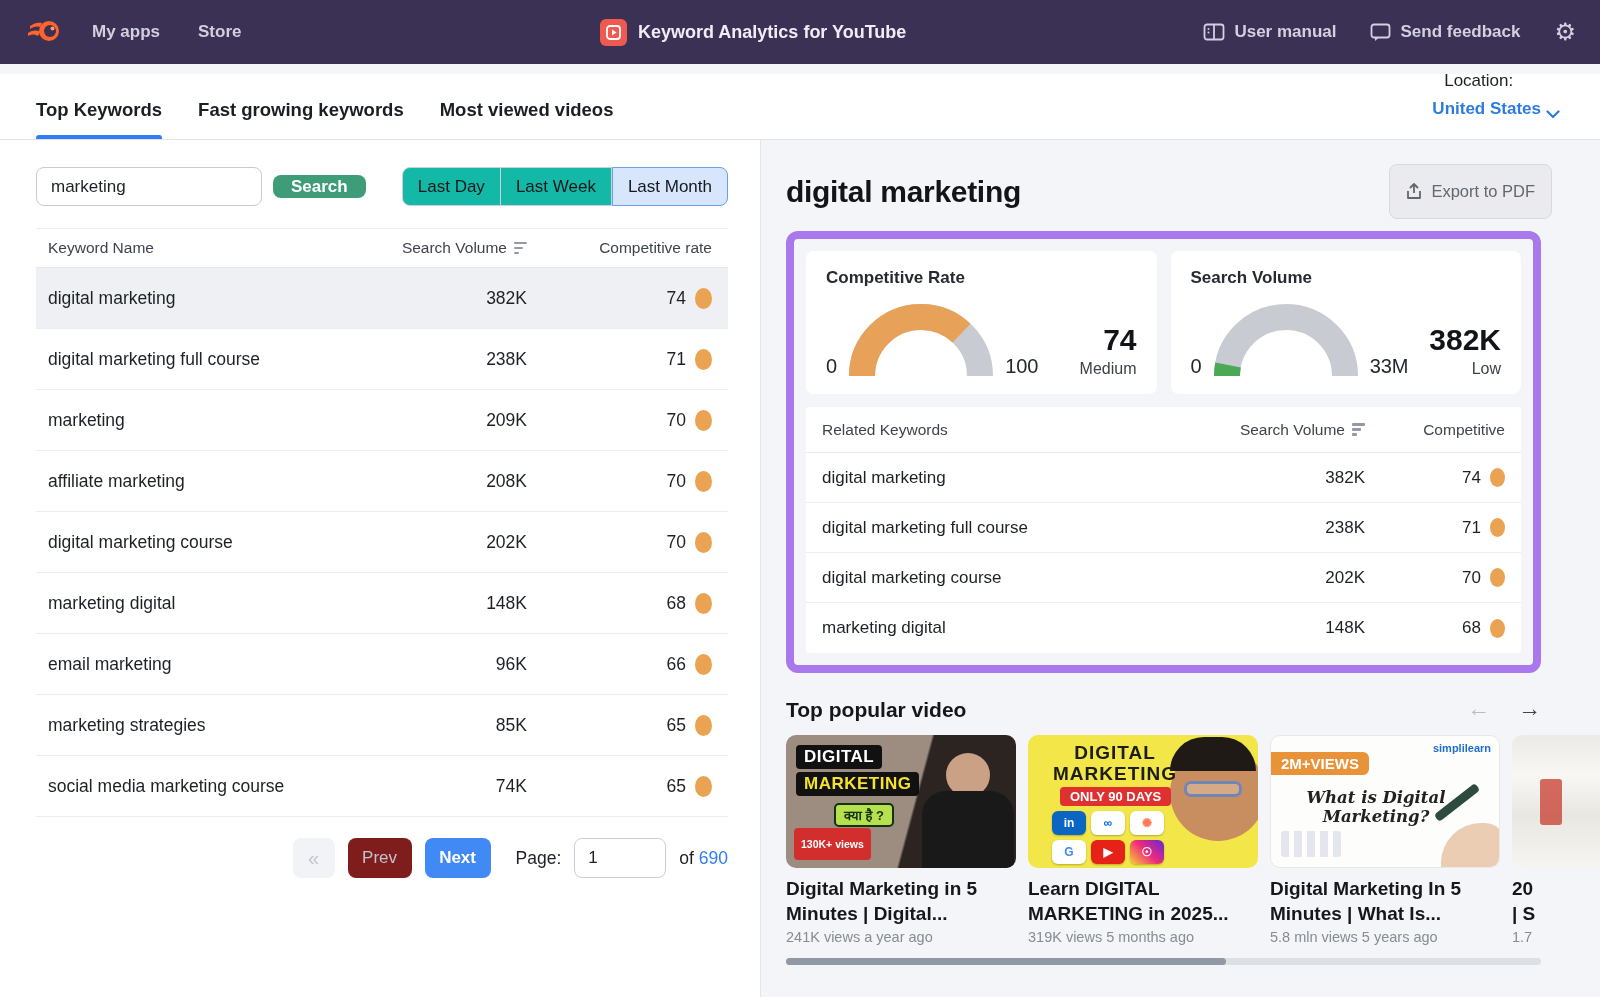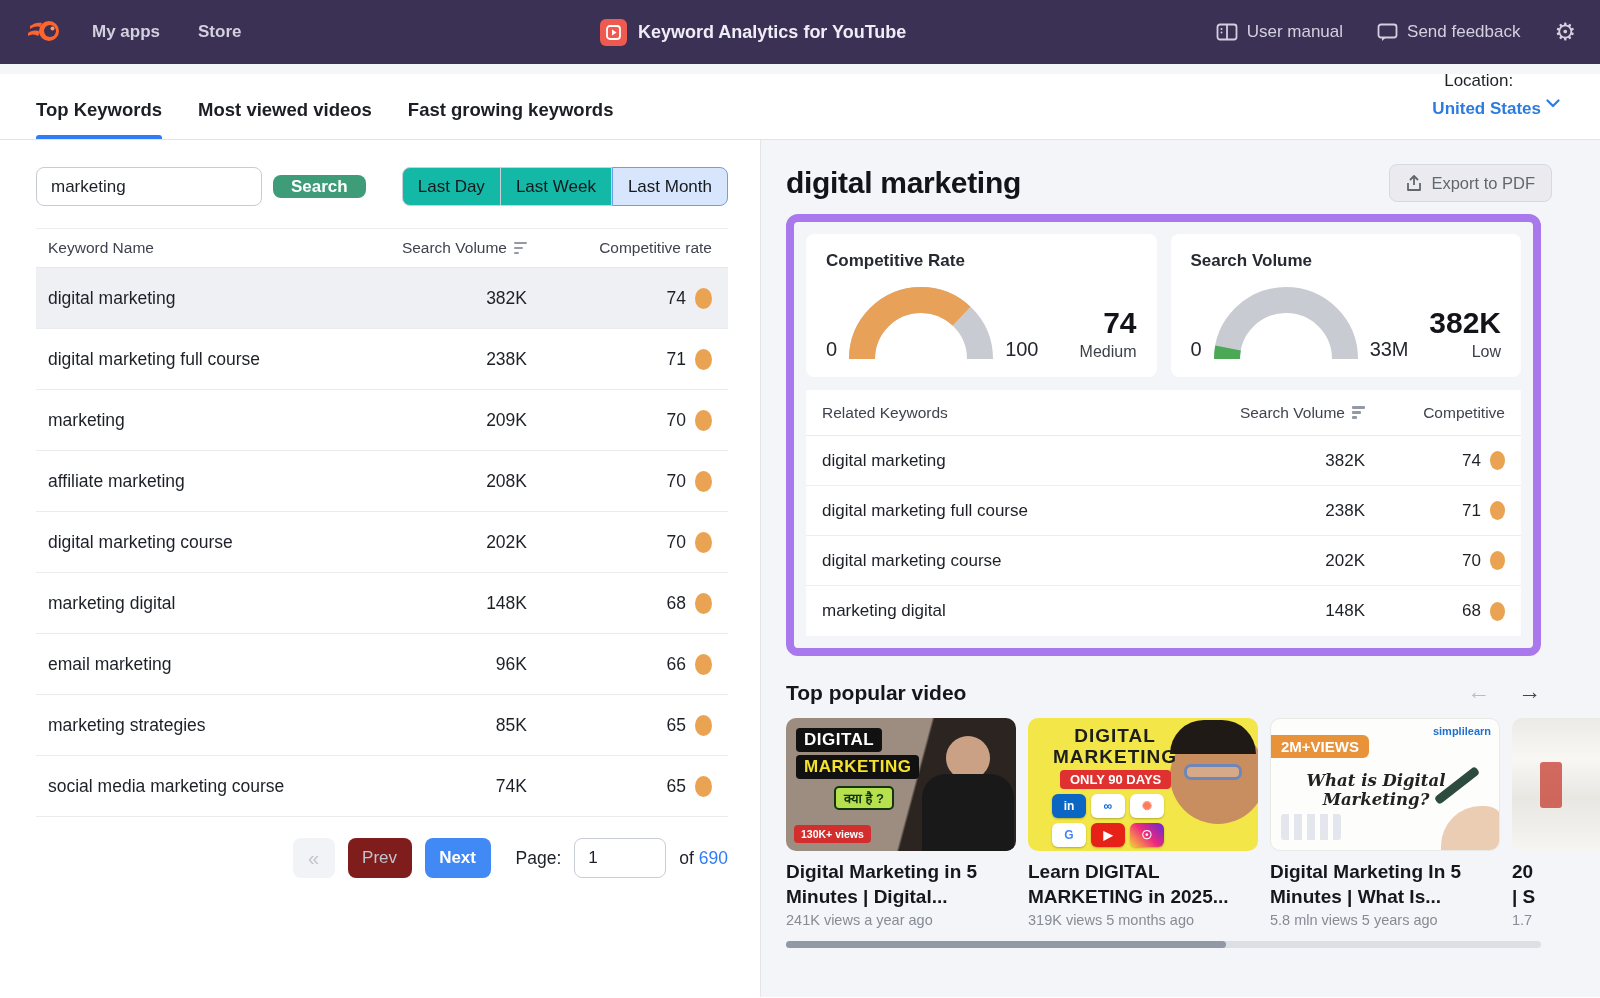--- a/index.html
+++ b/index.html
@@ -8,33 +8,33 @@
 
   
   .topbar { height:64px; background:#3b3154; display:flex; align-items:center; padding:0 24px; color:#d3d0df; }
   .topbar .logo { width:44px; height:34px; display:flex; align-items:center; cursor:pointer; }
   .topbar nav { display:flex; gap:38px; margin-left:24px; }
   .topbar nav span { font-size:17px; font-weight:700; cursor:pointer; }
   .app-center { position:absolute; left:600px; top:0; height:64px; display:flex; align-items:center; gap:11px; }
   .app-icon { width:27px; height:27px; border-radius:6px; background:#ee5a50; display:flex; align-items:center; justify-content:center; }
   .app-title { font-size:18px; font-weight:700; color:#efedf6; }
   .topbar-right { margin-left:auto; display:flex; align-items:center; gap:34px; }
-  .tb-link { display:flex; align-items:center; gap:9px; font-size:17px; font-weight:400; cursor:pointer; }
+  .tb-link { display:flex; align-items:center; gap:9px; font-size:17px; font-weight:700; cursor:pointer; }
   .gear { font-size:24px; line-height:1; cursor:pointer; color:#d3d0df; }
 
   
   .tabstrip { height:10px; background:#f5f6f9; }
   .tabbar { height:66px; background:#fff; border-bottom:1px solid #e1e3e8; display:flex; align-items:flex-end; padding:0 36px; position:relative; }
   .tabs { display:flex; gap:36px; }
   .tab { font-size:18.5px; font-weight:600; color:#1b1e24; padding-bottom:18px; position:relative; cursor:pointer; }
   .tab.active { font-weight:700; }
   .tab.active:after { content:""; position:absolute; left:0; right:0; bottom:0; height:4px; border-radius:3px 3px 0 0; background:#2f7cf6; }
   .location { position:absolute; right:40px; bottom:20px; display:flex; align-items:center; gap:8px; font-size:17px;flex-direction:column; }
   .location .lbl { color:#1d2127; }
-  .location .val { color:#2c7ce0; font-weight:600; cursor:pointer; display:flex; align-items:flex-start; gap:5px;margin-left:35px; }
+  .location .val { color:#2c7ce0; font-weight:600; cursor:pointer; display:flex; align-items:flex-end; gap:5px;margin-left:35px; }
 
   
   .content { display:flex; height:857px; }
   .left { width:761px; background:#fff; border-right:1px solid #e3e5e9; padding:27px 32px 0 36px; }
   .right { flex:1; background:#f4f5f8; padding:24px 48px 0 25px; overflow:hidden; }
 
   
   .searchrow { display:flex; align-items:center; }
   .search-input { width:226px; height:39px; border:1px solid #c7cbd3; border-radius:8px; padding:0 14px; font-size:17px; color:#1d2127; outline:none; font-family:inherit; }
   .search-btn { height:23px; padding:0 18px; margin-left:11px; background:#3e9d78; border:none; border-radius:8px; color:#fff; font-size:17px; font-weight:600; cursor:pointer; font-family:inherit; }
@@ -67,21 +67,21 @@
   .pg-prev { width:64px; background:#7f1d1d; color:#c0c4cc; }
   .pg-next { width:66px; background:#4189f5; color:#fff; font-weight:600; }
   .pg-label { font-size:17.5px; color:#1d2127; margin-left:12px; }
   .pg-input { width:92px; height:40px; border:1px solid #c9cdd5; border-radius:8px; padding:0 13px; font-size:17px; font-family:inherit; color:#1d2127; outline:none; }
   .pg-of { font-size:17.5px; color:#1d2127; }
   .pg-of b { color:#2f7cf6; font-weight:400; }
 
   
   .r-head { display:flex; align-items:center; }
   .r-title { font-size:30px; font-weight:800; color:#121419; letter-spacing:-0.3px; }
-  .export-btn { margin-left:auto; height:38px; padding:0 16px; display:flex; align-items:center; gap:9px; background:#ebebef; border:1px solid #d7d9e0; border-radius:8px; color:#62666e; font-size:16.5px; cursor:pointer; }
+  .export-btn { margin-left:auto; height:55px; padding:0 16px; display:flex; align-items:center; gap:9px; background:#ebebef; border:1px solid #d7d9e0; border-radius:8px; color:#62666e; font-size:16.5px; cursor:pointer; }
 
   
   .hl-box { margin-top:12px; border:8px solid #a978ec; border-radius:12px; background:#f4f5f8; padding:12px; width:755px; }
   .gauges { display:flex; gap:14px; }
   .gauge-card { flex:1; background:#fff; border-radius:8px; padding:17px 20px 14px; }
   .gauge-card h3 { font-size:17px; font-weight:600; color:#272a31; }
   .gauge-body { display:flex; align-items:flex-end; margin-top:6px; }
   .gauge-arc { display:flex; align-items:flex-end; gap:9px; }
   .gauge-minmax { font-size:20px; color:#24272e; padding-bottom:2px; }
   .gauge-value { margin-left:auto; text-align:right; padding-bottom:2px; }
@@ -110,21 +110,21 @@
   .thumb { width:230px; height:133px; border-radius:10px; overflow:hidden; position:relative; }
   .v-title { margin-top:9px; font-size:19px; font-weight:600; color:#15171c; line-height:1.3; }
   .v-meta { margin-top:3px; font-size:14.5px; color:#868b94; }
 
   
   .th1 { background:linear-gradient(105deg,#9c8d80 55%,#2b2420 56%); }
   .th1 .blk { position:absolute; left:10px; background:#111; color:#fff; font-weight:800; font-size:17px; padding:2px 8px; border-radius:4px; letter-spacing:0.5px; }
   .th1 .b1 { top:10px; }
   .th1 .b2 { top:37px; color:#f4e22c; }
   .th1 .hin { position:absolute; left:48px; top:68px; background:#b6e04e; border:2px solid #13320f; color:#13320f; font-weight:700; font-size:13px; padding:1px 8px; border-radius:5px; }
-  .th1 .badge { position:absolute; left:8px; bottom:8px; background:#d22e2e; color:#fff; font-size:10.5px; font-weight:700; padding:3px 7px; border-radius:4px; }
+  .th1 .badge { position:absolute; left:8px; bottom:8px; background:#d22e2e; color:#fff; font-size:10.5px; font-weight:700; padding:10px 7px; border-radius:4px; }
   .th1 .head { position:absolute; right:26px; top:18px; width:44px; height:44px; border-radius:50%; background:#caa184; }
   .th1 .body { position:absolute; right:2px; top:56px; width:92px; height:80px; border-radius:24px 24px 0 0; background:#191919; }
   
   .th2 { background:#f2e648; }
   .th2 .t1 { position:absolute; top:7px; left:0; right:56px; text-align:center; font-size:19px; font-weight:800; color:#1d1d1d; letter-spacing:1px; }
   .th2 .t2 { position:absolute; top:28px; left:0; right:56px; text-align:center; font-size:19px; font-weight:800; color:#1d1d1d; letter-spacing:1px; }
   .th2 .days { position:absolute; top:52px; left:32px; background:#e03131; color:#fff; font-weight:800; font-size:13px; padding:2px 10px; border-radius:4px; }
   .th2 .icons { position:absolute; left:24px; top:76px; width:120px; display:flex; flex-wrap:wrap; gap:5px; }
   .th2 .icons span { width:34px; height:24px; border-radius:6px; display:flex; align-items:center; justify-content:center; font-size:12px; font-weight:800; background:#fff; box-shadow:0 1px 2px rgba(0,0,0,.25); }
   .th2 .face { position:absolute; right:-8px; top:10px; width:96px; height:96px; border-radius:50%; background:#c98e5f; }
@@ -192,22 +192,22 @@
       <span>Send feedback</span>
     </span>
     <span class="gear">⚙</span>
   </div>
 </header>
 
 <div class="tabstrip"></div>
 <div class="tabbar">
   <div class="tabs">
     <span class="tab active">Top Keywords</span>
+    <span class="tab">Fast growing keywords</span>
     <span class="tab">Most viewed videos</span>
-    <span class="tab">Fast growing keywords</span>
   </div>
   <div class="location">
     <span class="lbl">Location:</span>
     <span class="val">
       <span>United States</span>
       <svg class="icon" width="14" height="9" viewBox="0 0 14 9">
         <path d="M1.5 1.5 L7 7 L12.5 1.5" fill="none" stroke="#2c7ce0" stroke-width="2.2" stroke-linecap="round" stroke-linejoin="round"></path>
       </svg>
     </span>
   </div>

